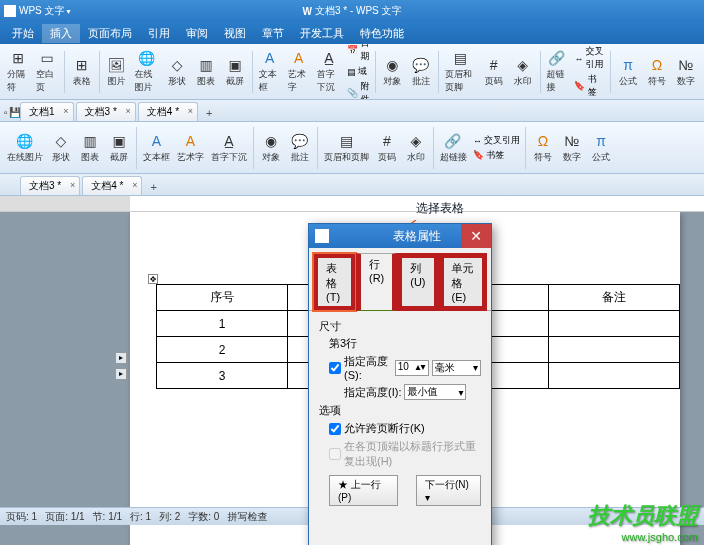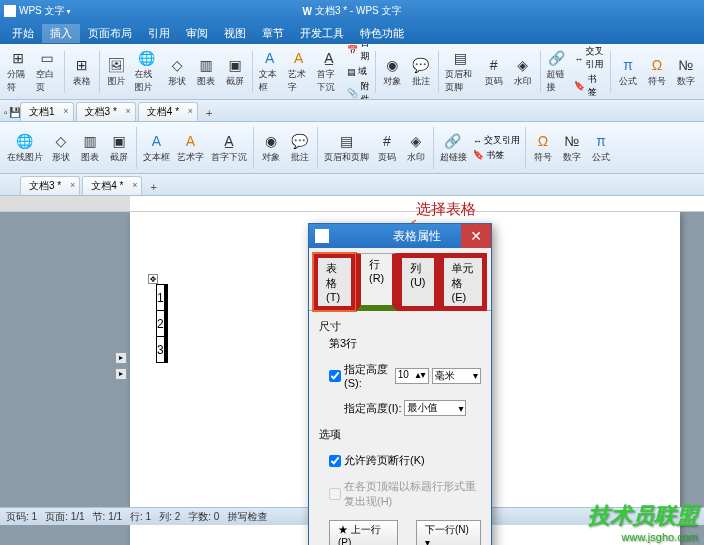--- a/index.html
+++ b/index.html
@@ -38,35 +38,35 @@
 .doc-area { position: relative; height: 370px; background: #8c9ba8; overflow: hidden; }
 .page { position: absolute; left: 130px; top: 0; width: 550px; height: 380px; background: #fff; box-shadow: 2px 2px 6px rgba(0,0,0,0.3); }
 .left-tools { position: absolute; left: 115px; top: 140px; display: flex; flex-direction: column; gap: 4px; }
 .left-tools .tl { width: 12px; height: 12px; background: #e0e8f0; border: 1px solid #999; font-size: 8px; text-align: center; }
 
 .doc-table { position: absolute; left: 26px; top: 72px; border-collapse: collapse; }
 .doc-table td { border: 1px solid #000; height: 26px; text-align: center; font-size: 12px; }
 .col1 { width: 142px; } .col2 { width: 142px; } .col3 { width: 142px; } .col4 { width: 142px; }
 .table-handle { position: absolute; left: 18px; top: 62px; width: 10px; height: 10px; border: 1px solid #888; font-size: 8px; text-align: center; }
 
-.annotation { position: absolute; left: 416px; top: 200px; color: #b91c1c; font-size: 15px; font-family: KaiTi, serif; text-align: right; }
+.annotation { position: absolute; left: 416px; top: 200px; color: #0f172a; font-size: 12px; font-family: KaiTi, serif; text-align: right; }
 .annotation-line { position: absolute; left: 368px; top: 220px; width: 50px; height: 36px; }
 
 .dialog { position: absolute; left: 308px; top: 223px; width: 184px; background: #f0f0f0; border: 1px solid #2a6bb0; box-shadow: 3px 3px 10px rgba(0,0,0,0.4); z-index: 100; }
 .dialog-title { height: 24px; background: linear-gradient(to bottom, #3b8ad8, #2673c3); color: #fff; display: flex; align-items: center; padding: 0 6px; font-size: 12px; position: relative; }
 .dialog-title .dlg-logo { width: 14px; height: 14px; background: #fff; margin-right: 64px; }
 .dialog-title .dlg-close { position: absolute; right: 0; top: 0; width: 30px; height: 24px; background: #c94040; color: #fff; display: flex; align-items: center; justify-content: center; font-size: 14px; cursor: pointer; }
 .dialog-tabs { display: flex; background: #f0f0f0; border-bottom: 1px solid #aaa; padding: 4px 4px 0 4px; gap: 0; }
 .dlg-tab { padding: 3px 8px; font-size: 11px; border: 5px solid #b91c1c; background: #e8e8e8; cursor: pointer; position: relative; top: 1px; }
-.dlg-tab.active { background: #f0f0f0; border-bottom: 6px solid #4d7c0f; border-top: 1px solid #aaa; }
+.dlg-tab.active { background: #f0f0f0; border-bottom: 1px solid #4d7c0f; border-top: 1px solid #aaa; }
 .dlg-tab.highlight { outline: 2px solid #e63; outline-offset: -1px; }
 .dialog-body { padding: 6px 10px; font-size: 11px; }
 .dialog-body .group-label { margin: 2px 0; }
 .dialog-body .indent { padding-left: 10px; }
-.dialog-body .row { display: flex; align-items: center; gap: 3px; margin: 11px 0; }
+.dialog-body .row { display: flex; align-items: center; gap: 3px; margin: 3px 0; }
 .dialog-body input[type=checkbox] { width: 12px; height: 12px; }
 .dialog-body .spinner { width: 42px; height: 16px; border: 1px solid #999; background: #fff; font-size: 10px; padding: 0 2px; }
 .dialog-body .combo { width: 62px; height: 16px; border: 1px solid #999; background: #fff; font-size: 10px; padding: 0 2px; display: inline-flex; align-items: center; justify-content: space-between; }
 .dialog-body .nav-btn { border: 1px solid #999; background: linear-gradient(to bottom,#fff,#e5e5e5); padding: 2px 8px; font-size: 10px; cursor: pointer; }
 .dialog-body .disabled { color: #999; }
 .dialog-footer { display: flex; justify-content: flex-end; gap: 8px; padding: 6px 10px 4px; }
 .dialog-footer .btn { border: 1px solid #888; background: linear-gradient(to bottom,#fff,#e5e5e5); padding: 3px 16px; font-size: 11px; cursor: pointer; }
 
 .statusbar { position: absolute; bottom: 20px; left: 0; right: 0; height: 18px; background: linear-gradient(to bottom,#dce8f5,#c8d8e8); border-top: 1px solid #a8c0d8; font-size: 10px; color: #333; display: flex; align-items: center; padding: 0 6px; gap: 8px; }
 
@@ -317,20 +317,26 @@
 <div class="ruler">
   <div class="ruler-bg"></div>
   <div class="ruler-inner"></div>
 </div>
 
 <div class="doc-area">
   <div class="page">
     <div class="table-handle">✥</div>
     <table class="doc-table">
       <tbody>
+          <tr>
+        <td class="col1">序号</td>
+        <td class="col2"></td>
+        <td class="col3"></td>
+        <td class="col4">备注</td>
+      </tr>
       <tr>
             <td>1</td>
             <td></td>
             <td></td>
             <td></td>
           </tr>
       <tr>
             <td>2</td>
             <td></td>
             <td></td>

